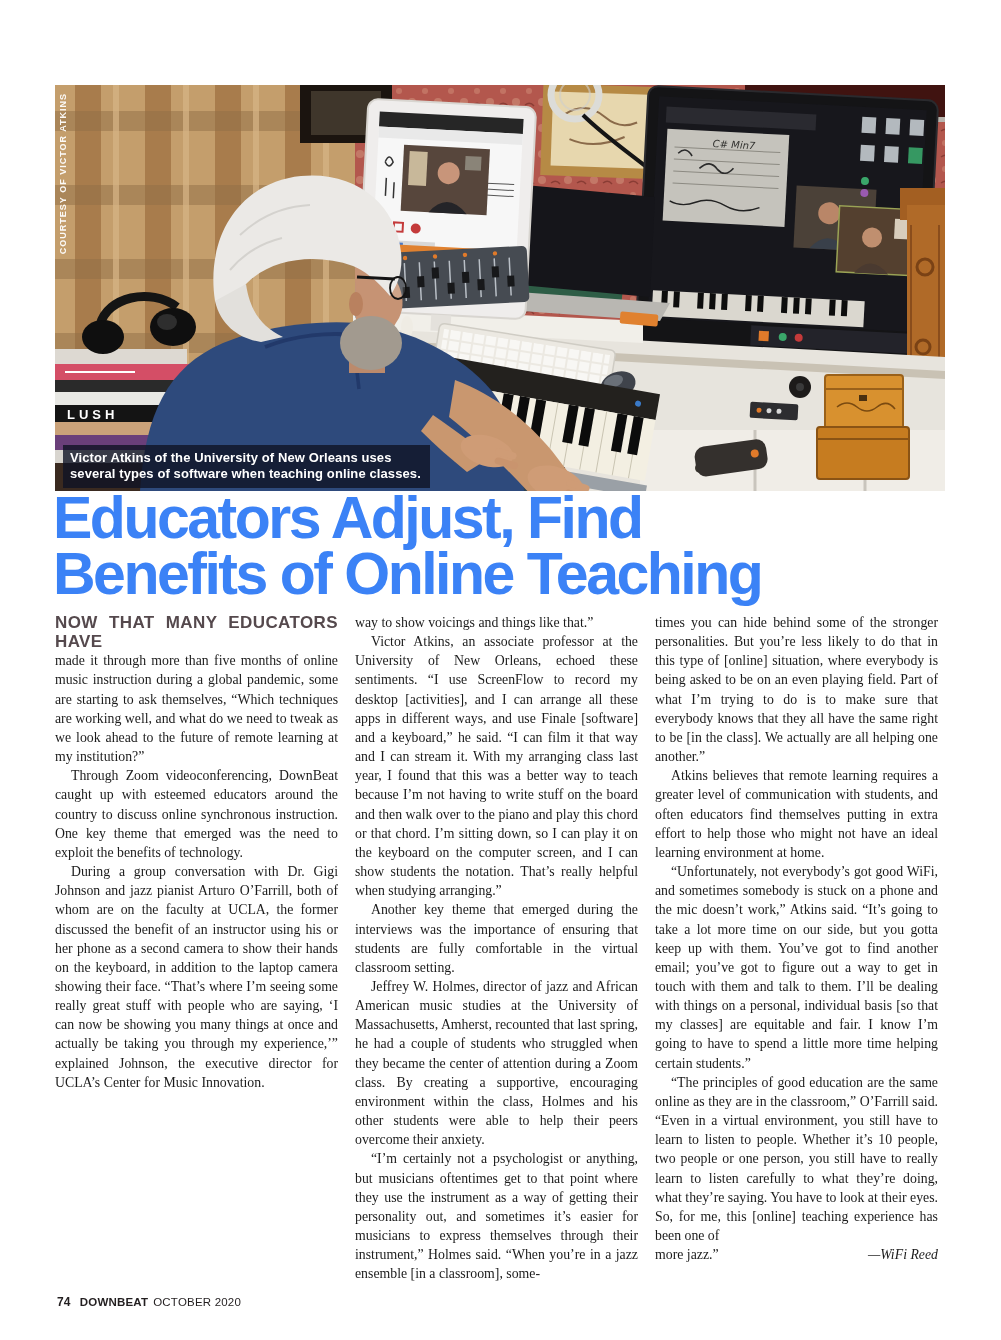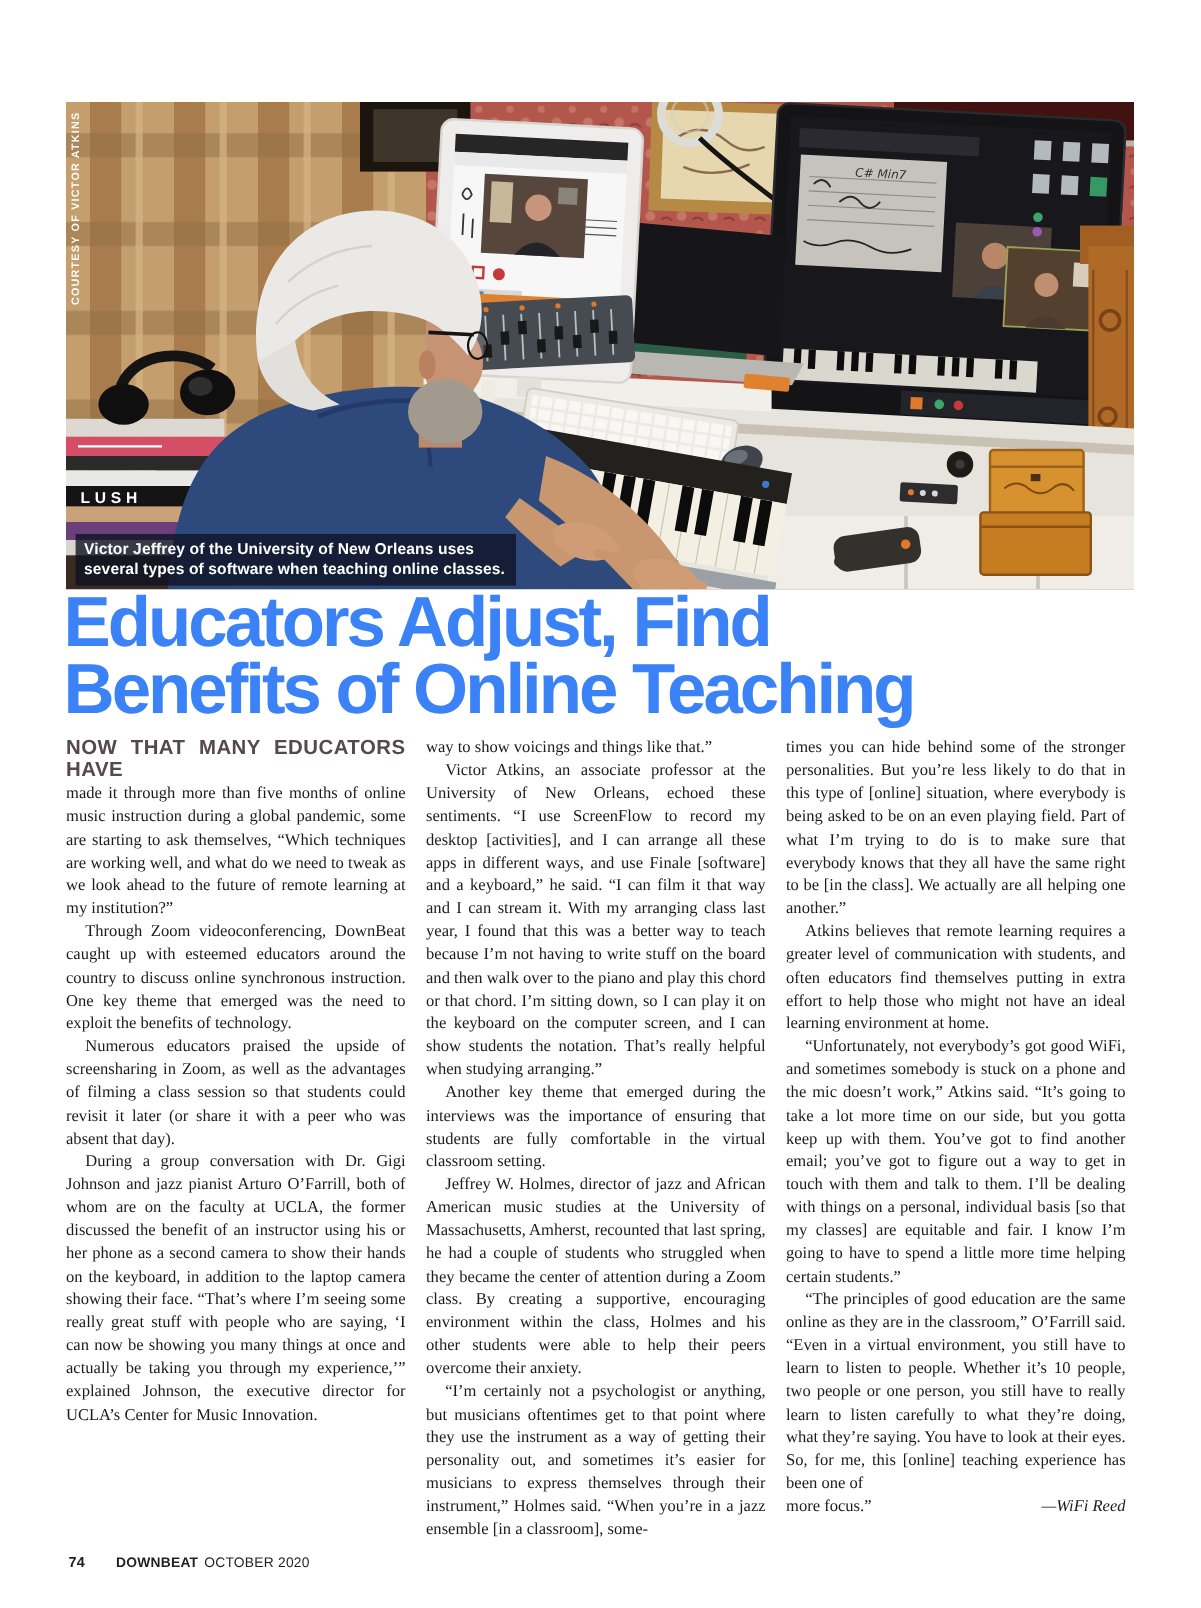--- a/index.html
+++ b/index.html
@@ -47,21 +47,21 @@
   }
   .last-line{
     display:flex;justify-content:space-between;
     font-size:13.8px;line-height:19.15px;
   }
   .byline{font-style:italic;}
   
   .footer{
     position:absolute;left:57px;top:1295px;
     font-family:"Liberation Sans",sans-serif;font-size:11.5px;color:#231f20;
-    display:flex;align-items:baseline;gap:26px;letter-spacing:.2px;
+    display:flex;align-items:baseline;gap:9px;letter-spacing:.2px;
   }
   .footer .pn{font-weight:bold;font-size:12px;}
   .footer .mag{font-weight:bold;}
 </style>
 </head>
 <body>
 
 <div class="photo-wrap">
   <svg viewBox="0 0 890 406" preserveAspectRatio="none">
     <defs>
@@ -368,53 +368,52 @@
       <g transform="rotate(18 500 400)">
         <ellipse cx="500" cy="398" rx="29" ry="16" fill="#cf9c76"></ellipse>
         <rect x="510" y="390" width="24" height="7" rx="3.5" fill="#cf9c76"></rect>
         <rect x="512" y="400" width="26" height="7" rx="3.5" fill="#c9946e"></rect>
       </g>
     </g>
   </svg>
 
   <div class="photo-credit">COURTESY OF VICTOR ATKINS</div>
   <div class="photo-caption">
-    <div>Victor Jeffrey of the University of New Orleans uses</div>
+    <div>Victor Atkins of the University of New Orleans uses</div>
     <div>several types of software when teaching online classes.</div>
   </div>
 </div>
 
 <h1 class="headline" style="margin:0;">
   <span style="display:block;">Educators Adjust, Find</span>
   <span style="display:block;">Benefits of Online Teaching</span>
 </h1>
 
 <div class="bodycols">
   <div class="col">
     <p class="first">
       <span class="lead-in">NOW THAT MANY EDUCATORS HAVE</span><span>made it through more than five months of online music instruction during a global pandemic, some are starting to ask themselves, “Which techniques are working well, and what do we need to tweak as we look ahead to the future of remote learning at my institution?”</span>
     </p>
     <p>Through Zoom videoconferencing, DownBeat caught up with esteemed educators around the country to discuss online synchronous instruction. One key theme that emerged was the need to exploit the benefits of technology.</p>
-    <p>Numerous educators praised the upside of screensharing in Zoom, as well as the advantages of filming a class session so that students could revisit it later (or share it with a peer who was absent that day).</p>
     <p>During a group conversation with Dr. Gigi Johnson and jazz pianist Arturo O’Farrill, both of whom are on the faculty at UCLA, the former discussed the benefit of an instructor using his or her phone as a second camera to show their hands on the keyboard, in addition to the laptop camera showing their face. “That’s where I’m seeing some really great stuff with people who are saying, ‘I can now be showing you many things at once and actually be taking you through my experience,’” explained Johnson, the executive director for UCLA’s Center for Music Innovation.</p>
   </div>
   <div class="col">
     <p class="cont">way to show voicings and things like that.”</p>
     <p>Victor Atkins, an associate professor at the University of New Orleans, echoed these sentiments. “I use ScreenFlow to record my desktop [activities], and I can arrange all these apps in different ways, and use Finale [software] and a keyboard,” he said. “I can film it that way and I can stream it. With my arranging class last year, I found that this was a better way to teach because I’m not having to write stuff on the board and then walk over to the piano and play this chord or that chord. I’m sitting down, so I can play it on the keyboard on the computer screen, and I can show students the notation. That’s really helpful when studying arranging.”</p>
     <p>Another key theme that emerged during the interviews was the importance of ensuring that students are fully comfortable in the virtual classroom setting.</p>
     <p>Jeffrey W. Holmes, director of jazz and African American music studies at the University of Massachusetts, Amherst, recounted that last spring, he had a couple of students who struggled when they became the center of attention during a Zoom class. By creating a supportive, encouraging environment within the class, Holmes and his other students were able to help their peers overcome their anxiety.</p>
     <p>“I’m certainly not a psychologist or anything, but musicians oftentimes get to that point where they use the instrument as a way of getting their personality out, and sometimes it’s easier for musicians to express themselves through their instrument,” Holmes said. “When you’re in a jazz ensemble [in a classroom], some-</p>
   </div>
   <div class="col">
     <p class="cont">times you can hide behind some of the stronger personalities. But you’re less likely to do that in this type of [online] situation, where everybody is being asked to be on an even playing field. Part of what I’m trying to do is to make sure that everybody knows that they all have the same right to be [in the class]. We actually are all helping one another.”</p>
     <p>Atkins believes that remote learning requires a greater level of communication with students, and often educators find themselves putting in extra effort to help those who might not have an ideal learning environment at home.</p>
     <p>“Unfortunately, not everybody’s got good WiFi, and sometimes somebody is stuck on a phone and the mic doesn’t work,” Atkins said. “It’s going to take a lot more time on our side, but you gotta keep up with them. You’ve got to find another email; you’ve got to figure out a way to get in touch with them and talk to them. I’ll be dealing with things on a personal, individual basis [so that my classes] are equitable and fair. I know I’m going to have to spend a little more time helping certain students.”</p>
     <p>“The principles of good education are the same online as they are in the classroom,” O’Farrill said. “Even in a virtual environment, you still have to learn to listen to people. Whether it’s 10 people, two people or one person, you still have to really learn to listen carefully to what they’re doing, what they’re saying. You have to look at their eyes. So, for me, this [online] teaching experience has been one of</p>
     <div class="last-line">
-      <span>more focus.”</span>
+      <span>more jazz.”</span>
       <span class="byline">—WiFi Reed</span>
     </div>
   </div>
 </div>
 
 <div class="footer">
   <span class="pn">74</span>
   <span style="display:flex;gap:5px;align-items:center;">
     <span class="mag">DOWNBEAT</span>
     <span>OCTOBER 2020</span>

